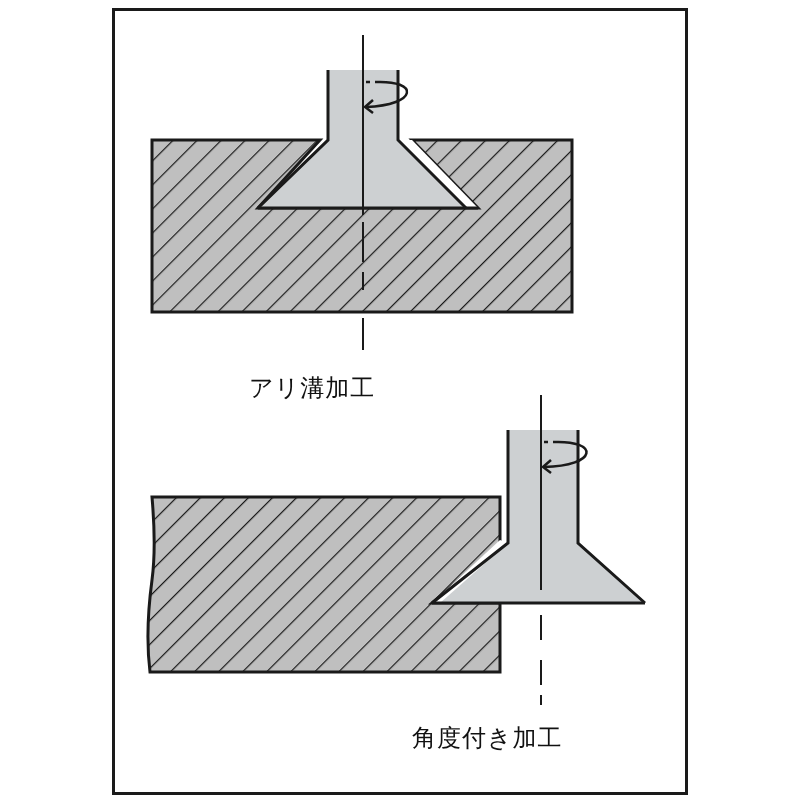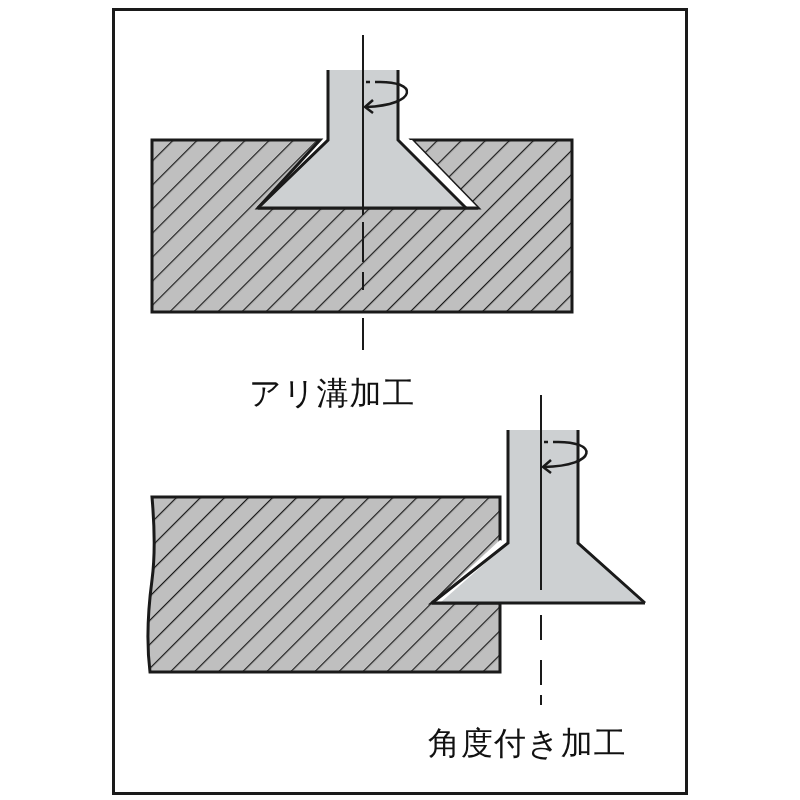--- a/index.html
+++ b/index.html
@@ -1,21 +1,21 @@
 <!DOCTYPE html>
 <html><head>
 <meta charset="utf-8">
 <style>
   html, body { margin: 0; padding: 0; background: #ffffff; }
   body { width: 800px; height: 800px; position: relative; overflow: hidden; font-family: "DejaVu Sans", sans-serif; }
   .frame { position: absolute; left: 112px; top: 8px; width: 576px; height: 787px; border: 3px solid #1a1a1a; box-sizing: border-box; }
   svg.diagram { position: absolute; left: 0; top: 0; }
-  .label { position: absolute; font-size: 32px; color: #111111; white-space: nowrap; letter-spacing: 1px; }
+  .label { position: absolute; font-size: 24px; color: #111111; white-space: nowrap; letter-spacing: 1px; }
   .label-1 { left: 249px; top: 372px; }
-  .label-2 { left: 428px; top: 722px; }
+  .label-2 { left: 412px; top: 722px; }
 </style>
 </head>
 <body>
 
 <div class="frame"></div>
 
 <svg class="diagram" width="800" height="800" viewBox="0 0 800 800">
   <defs>
     <pattern id="hatch" patternUnits="userSpaceOnUse" width="17" height="17" patternTransform="rotate(45)">
       <rect width="17" height="17" fill="#bfbfbf"></rect>

